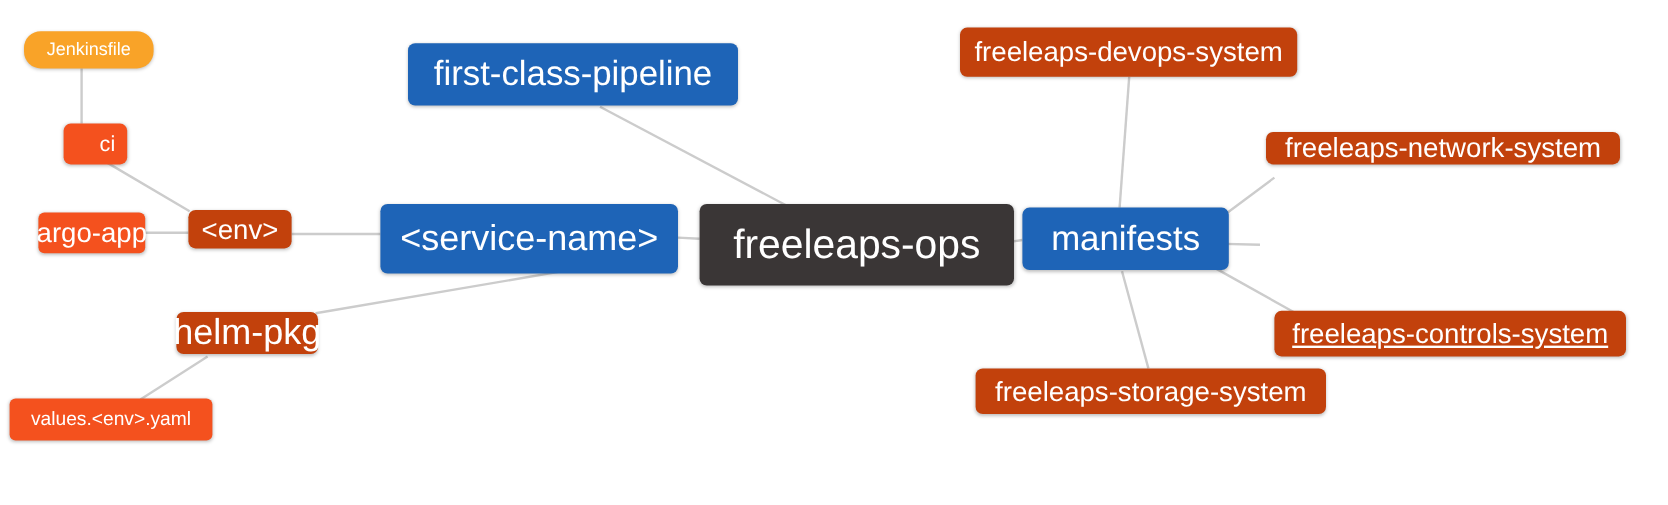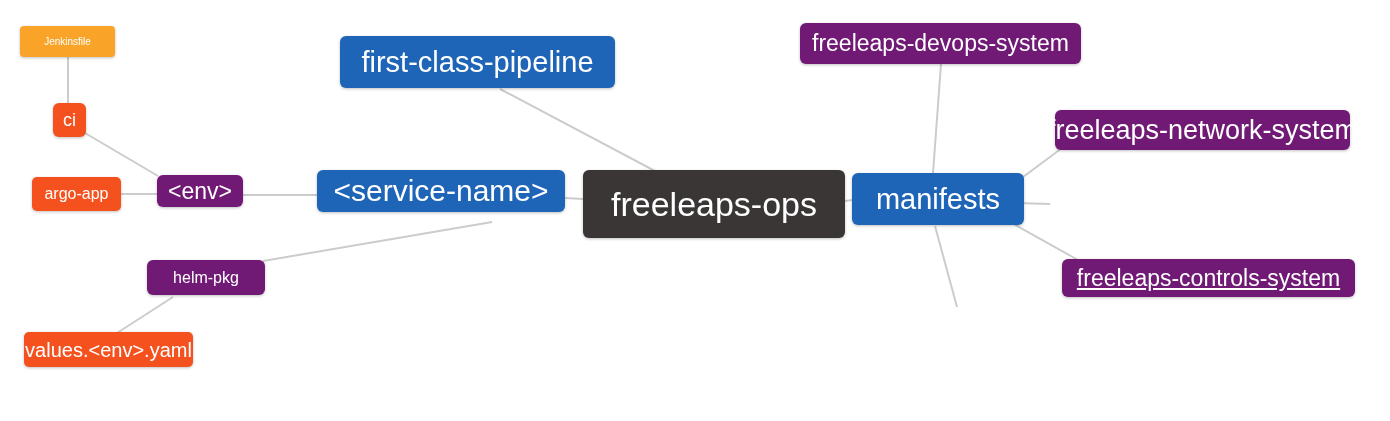--- a/index.html
+++ b/index.html
@@ -20,38 +20,38 @@
     justify-content: center;
     color: #ffffff;
     border-radius: 6px;
     box-shadow: 0 1px 3px rgba(0,0,0,0.25);
     white-space: nowrap;
     cursor: pointer;
     line-height: 1;
     user-select: none;
   }
   .c-blue   { background: #1e64b7; }
-  .c-green  { background: #701a75; }
+  .c-green  { background: #c2410c; }
   .c-orange { background: #f9a328; }
   .c-red    { background: #f4511e; }
   .c-dark   { background: #3a3636; }
 
   
-  #n-jenkinsfile          { left: 20px;   top: 26px;  width: 95px;  height: 31px; font-size: 10px; border-radius: 4px; }
-  #n-ci                   { left: 53px;   top: 103px; width: 33px;  height: 34px; font-size: 18px; }
-  #n-argo-app             { left: 32px;   top: 177px; width: 89px;  height: 34px; font-size: 16px; border-radius: 5px; }
+  #n-jenkinsfile          { left: 20px;   top: 26px;  width: 108px;  height: 31px; font-size: 15px; border-radius: 14px; }
+  #n-ci                   { left: 53px;   top: 103px; width: 33px;  height: 34px; font-size: 18px; padding-left: 20px; }
+  #n-argo-app             { left: 32px;   top: 177px; width: 89px;  height: 34px; font-size: 23px; border-radius: 5px; }
   #n-env                  { left: 157px;  top: 175px; width: 86px;  height: 32px; font-size: 23px; }
-  #n-helm-pkg             { left: 147px;  top: 260px; width: 118px; height: 35px; font-size: 16px; }
-  #n-values-yaml          { left: 24px;    top: 332px; width: 169px; height: 35px; font-size: 20px; border-radius: 5px; }
+  #n-helm-pkg             { left: 147px;  top: 260px; width: 118px; height: 35px; font-size: 30px; }
+  #n-values-yaml          { left: 8px;    top: 332px; width: 169px; height: 35px; font-size: 16px; border-radius: 5px; }
   #n-first-class-pipeline { left: 315px;  top: 36px;  width: 275px; height: 52px; font-size: 29px; margin-left: 25px; }
-  #n-service-name         { left: 317px;  top: 170px; width: 248px; height: 42px; font-size: 30px; }
+  #n-service-name         { left: 317px;  top: 170px; width: 248px; height: 58px; font-size: 30px; }
   #n-freeleaps-ops        { left: 583px;  top: 170px; width: 262px; height: 68px; font-size: 34px; text-align: right; }
   #n-manifests            { left: 852px;  top: 173px; width: 172px; height: 52px; font-size: 29px; }
   #n-devops-system        { left: 800px;  top: 23px;  width: 281px; height: 41px; font-size: 23px; }
-  #n-network-system       { left: 1055px; top: 110px; width: 295px; height: 40px; font-size: 27px; }
+  #n-network-system       { left: 1055px; top: 110px; width: 295px; height: 27px; font-size: 23px; }
   #n-monitoring-system    { left: 1050px; top: 185px; width: 323px; height: 38px; font-size: 23px; }
   #n-controls-system      { left: 1062px; top: 259px; width: 293px; height: 38px; font-size: 23px; text-decoration: underline; }
   #n-storage-system       { left: 813px;  top: 307px; width: 292px; height: 38px; font-size: 23px; }
 </style>
 </head>
 <body>
 
 <div class="canvas">
 
   <svg class="edges" width="1390" height="421">
@@ -77,14 +77,15 @@
   <div class="node c-green" id="n-env">&lt;env&gt;</div>
   <div class="node c-green" id="n-helm-pkg">helm-pkg</div>
   <div class="node c-red" id="n-values-yaml">values.&lt;env&gt;.yaml</div>
   <div class="node c-blue" id="n-first-class-pipeline">first-class-pipeline</div>
   <div class="node c-blue" id="n-service-name">&lt;service-name&gt;</div>
   <div class="node c-dark" id="n-freeleaps-ops">freeleaps-ops</div>
   <div class="node c-blue" id="n-manifests">manifests</div>
   <div class="node c-green" id="n-devops-system">freeleaps-devops-system</div>
   <div class="node c-green" id="n-network-system">freeleaps-network-system</div>
   <div class="node c-green" id="n-controls-system">freeleaps-controls-system</div>
+  <div class="node c-green" id="n-storage-system">freeleaps-storage-system</div>
 
 </div>
 
 </body></html>

